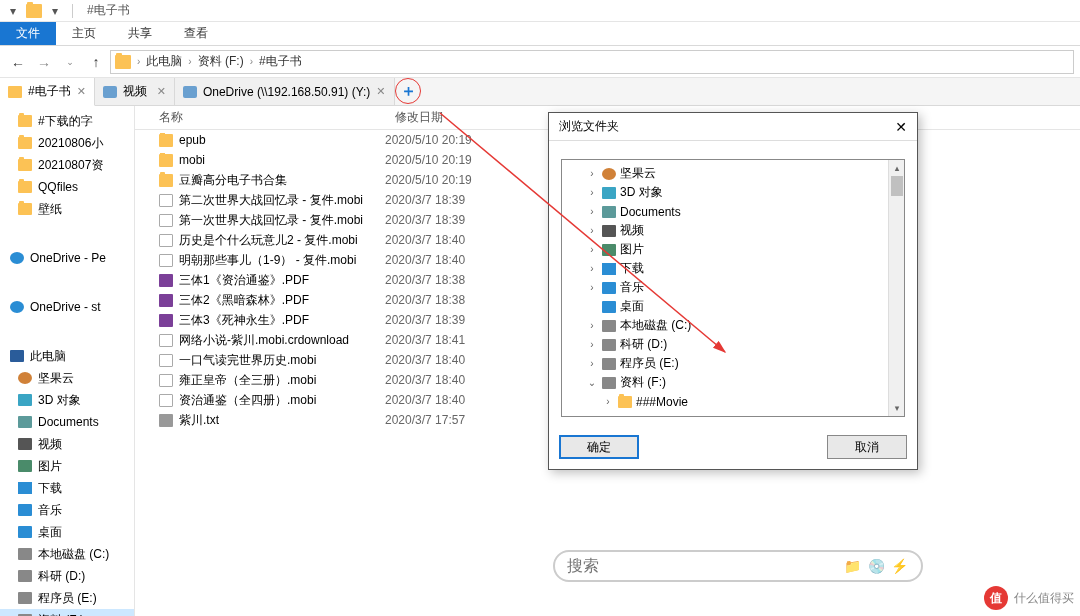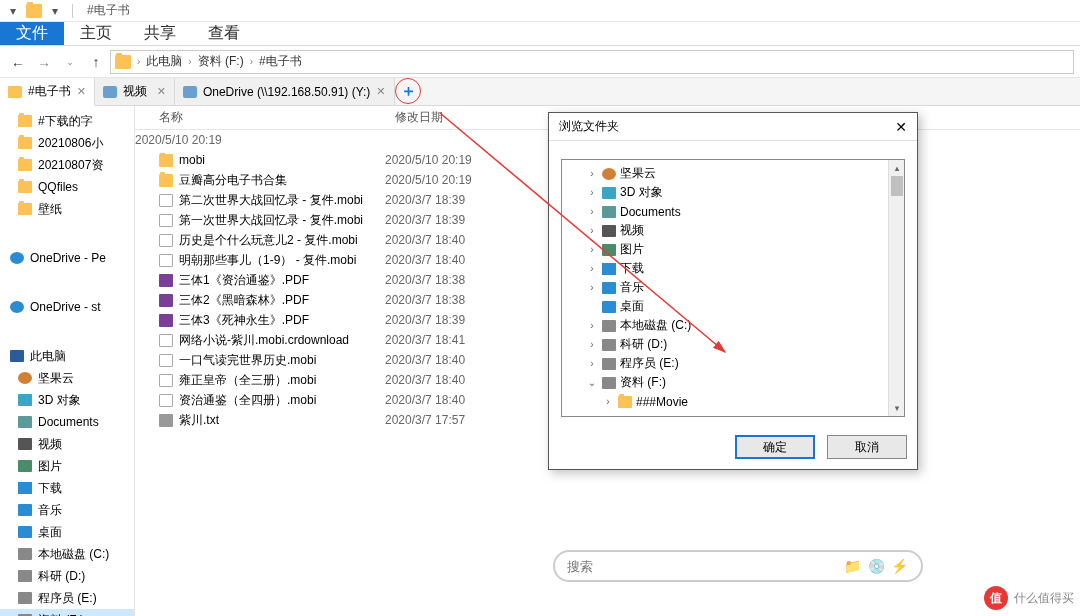--- a/index.html
+++ b/index.html
@@ -8,21 +8,21 @@
 
 .titlebar { height: 22px; background: #fff; border-bottom: 1px solid #e5e5e5; display: flex; align-items: center; padding: 0 4px; gap: 4px; }
 .titlebar .qat-btn { width: 18px; height: 18px; display: flex; align-items: center; justify-content: center; color: #555; }
 .titlebar .icon-folder { width: 16px; height: 14px; background: #fcc255; border-radius: 1px; position: relative; }
 .titlebar .icon-folder::before { content:""; position:absolute; top:-2px; left:1px; width:6px; height:3px; background:#fcc255; border-radius:1px 1px 0 0; }
 .titlebar .sep { width:1px; height:14px; background:#ccc; margin:0 4px; }
 .titlebar .title-text { color:#555; margin-left:6px; }
 
 
 .ribbon { height: 24px; background: #fff; border-bottom: 1px solid #d9d9d9; display: flex; align-items: stretch; }
-.ribbon .tab { padding: 0 16px; display: flex; align-items: center; font-size: 16px; color: #333; cursor: default; }
+.ribbon .tab { padding: 0 16px; display: flex; align-items: center; font-size: 12px; color: #333; cursor: default; }
 .ribbon .tab.file { background: #1976d2; color: #fff; }
 
 
 .navbar { height: 32px; background: #fff; border-bottom: 1px solid #e5e5e5; display: flex; align-items: center; padding: 0 6px; gap: 2px; }
 .navbar .nav-btn { width: 24px; height: 24px; display: flex; align-items: center; justify-content: center; color: #888; font-size: 14px; }
 .navbar .nav-btn.active { color: #333; }
 .navbar .addr { flex: 1; height: 24px; border: 1px solid #ccc; background: #fff; display: flex; align-items: center; padding: 0 4px; gap: 2px; }
 .navbar .addr .crumb { padding: 0 4px; color: #333; }
 .navbar .addr .chev { color: #888; font-size: 10px; }
 .navbar .addr .folder-icon-sm { width:16px; height:14px; background:#fcc255; border-radius:1px; position:relative; margin-right:4px; }
@@ -80,27 +80,27 @@
 .dialog-title { height: 28px; display: flex; align-items: center; padding: 0 10px; font-size: 12px; border-bottom: 1px solid #ddd; }
 .dialog-title .close-x { margin-left:auto; font-size:14px; font-family: Arial; }
 .dialog-body { padding: 18px 12px 8px 12px; }
 .tree-box { height: 258px; border: 1px solid #888; overflow: hidden; position: relative; background:#fff; }
 .tree-scroll { position:absolute; right:0; top:0; width:16px; height:100%; background:#f0f0f0; border-left:1px solid #ddd; }
 .tree-scroll .thumb { position:absolute; top:2px; left:2px; width:12px; height:20px; background:#c0c0c0; }
 .tree-scroll .arrow { position:absolute; left:0; width:16px; height:16px; display:flex; align-items:center; justify-content:center; color:#666; font-size:9px; }
 .tree-item { display:flex; align-items:center; height:19px; padding-left: 8px; gap:4px; white-space:nowrap; }
 .tree-item .exp { width:12px; text-align:center; color:#666; font-size:10px; }
 .tree-item .ti-icon { width:14px; height:12px; }
-.dialog-buttons { display:flex; justify-content:flex-end; gap:12px; padding:10px; }
+.dialog-buttons { display:flex; justify-content:space-between; gap:12px; padding:10px; }
 .dbtn { width:80px; height:24px; border:1px solid #888; background:#e8e8e8; font-size:12px; display:flex; align-items:center; justify-content:center; }
 .dbtn.primary { border:2px solid #1976d2; background:#e8e8e8; }
 
 
 .search-pill { position:absolute; left:553px; top:550px; width:370px; height:32px; border:2px solid #ccc; border-radius:16px; display:flex; align-items:center; padding:0 12px; background:#fff; }
-.search-pill input { border:none; outline:none; flex:1; font-size:13px; color:#aaa; background:transparent; }
+.search-pill input { border:none; outline:none; flex:1; font-size:16px; color:#aaa; background:transparent; }
 .search-pill .pic { font-size:14px; margin-left:6px; }
 
 
 .watermark { position:absolute; right:6px; bottom:6px; display:flex; align-items:center; gap:6px; color:#888; font-size:12px; }
 .watermark .wm-icon { width:24px; height:24px; border-radius:50%; background:#e53935; color:#fff; display:flex; align-items:center; justify-content:center; font-size:12px; font-weight:bold; }
 
 
 .arrow-svg { position:absolute; left:0; top:0; pointer-events:none; }
 </style>
 </head>
@@ -244,20 +244,24 @@
         </div>
       </div>
   </div>
   <div class="content">
     <div class="col-headers">
       <div class="col col-name" style="padding-left:24px;">名称</div>
       <div class="col col-date">修改日期</div>
     </div>
     <div class="file-list" id="file-list">
         <div class="file-row">
+          <div class="cell-name">
+            <span class="fi fi-folder"></span>
+            <span>epub</span>
+          </div>
           <div class="cell-date">2020/5/10 20:19</div>
         </div>
         <div class="file-row">
           <div class="cell-name">
             <span class="fi fi-folder"></span>
             <span>mobi</span>
           </div>
           <div class="cell-date">2020/5/10 20:19</div>
         </div>
         <div class="file-row">

